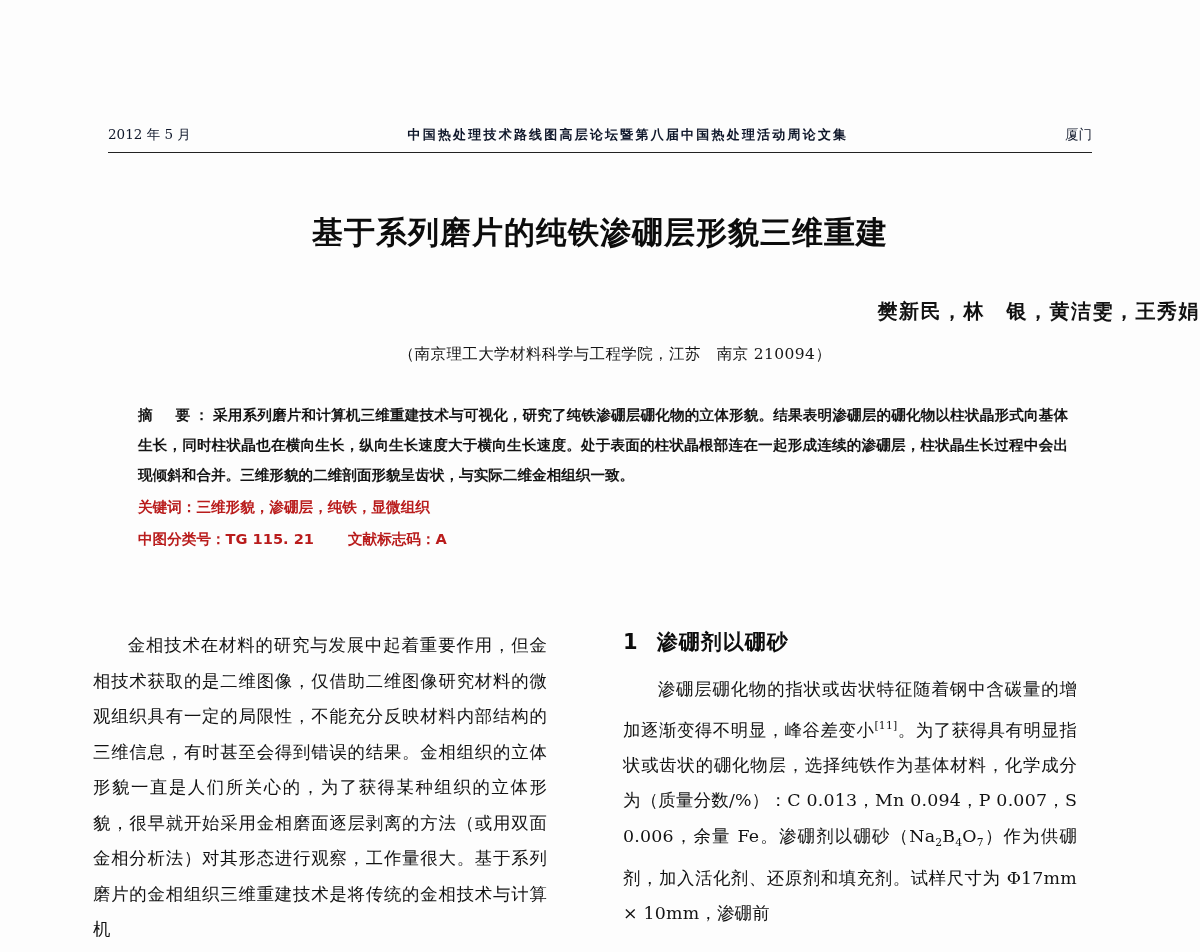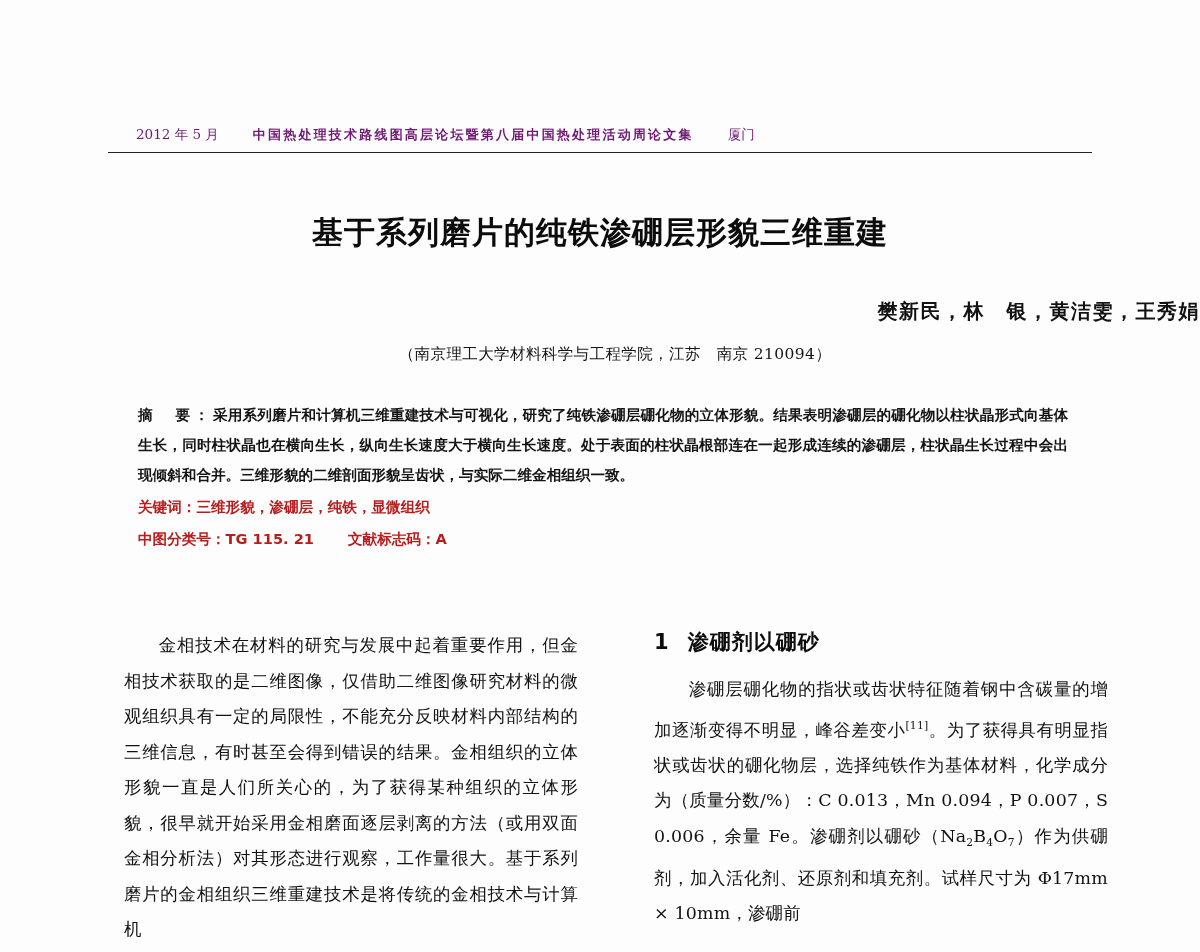--- a/index.html
+++ b/index.html
@@ -24,24 +24,23 @@
   }
 
   
   .runhead {
     position: absolute;
     left: 108px;
     top: 126px;
     width: 984px;
     display: flex;
     align-items: baseline;
-    justify-content: flex-start;
+    justify-content: space-between;
     font-size: 13.5px;
-    color: #701a75;
-    margin-left: 28px;
+    color: #0f172a;
   }
   .runhead .date {
     font-family: "DejaVu Serif", serif;
     letter-spacing: 0px;
     white-space: nowrap;
   }
   .runhead .conf {
     font-family: "DejaVu Sans", sans-serif;
     font-weight: 700;
     font-size: 13px;
@@ -128,21 +127,21 @@
     margin-top: 2px;
   }
   .kw-label, .cls-label {
     font-weight: 700;
   }
   .cls-gap { display: inline-block; width: 34px; }
 
   
   .cols {
     position: absolute;
-    left: 124px;
+    left: 93px;
     top: 628px;
     width: 984px;
     height: 324px;
     display: flex;
     justify-content: space-between;
   }
   .col {
     width: 454px;
   }
   .body-p {

